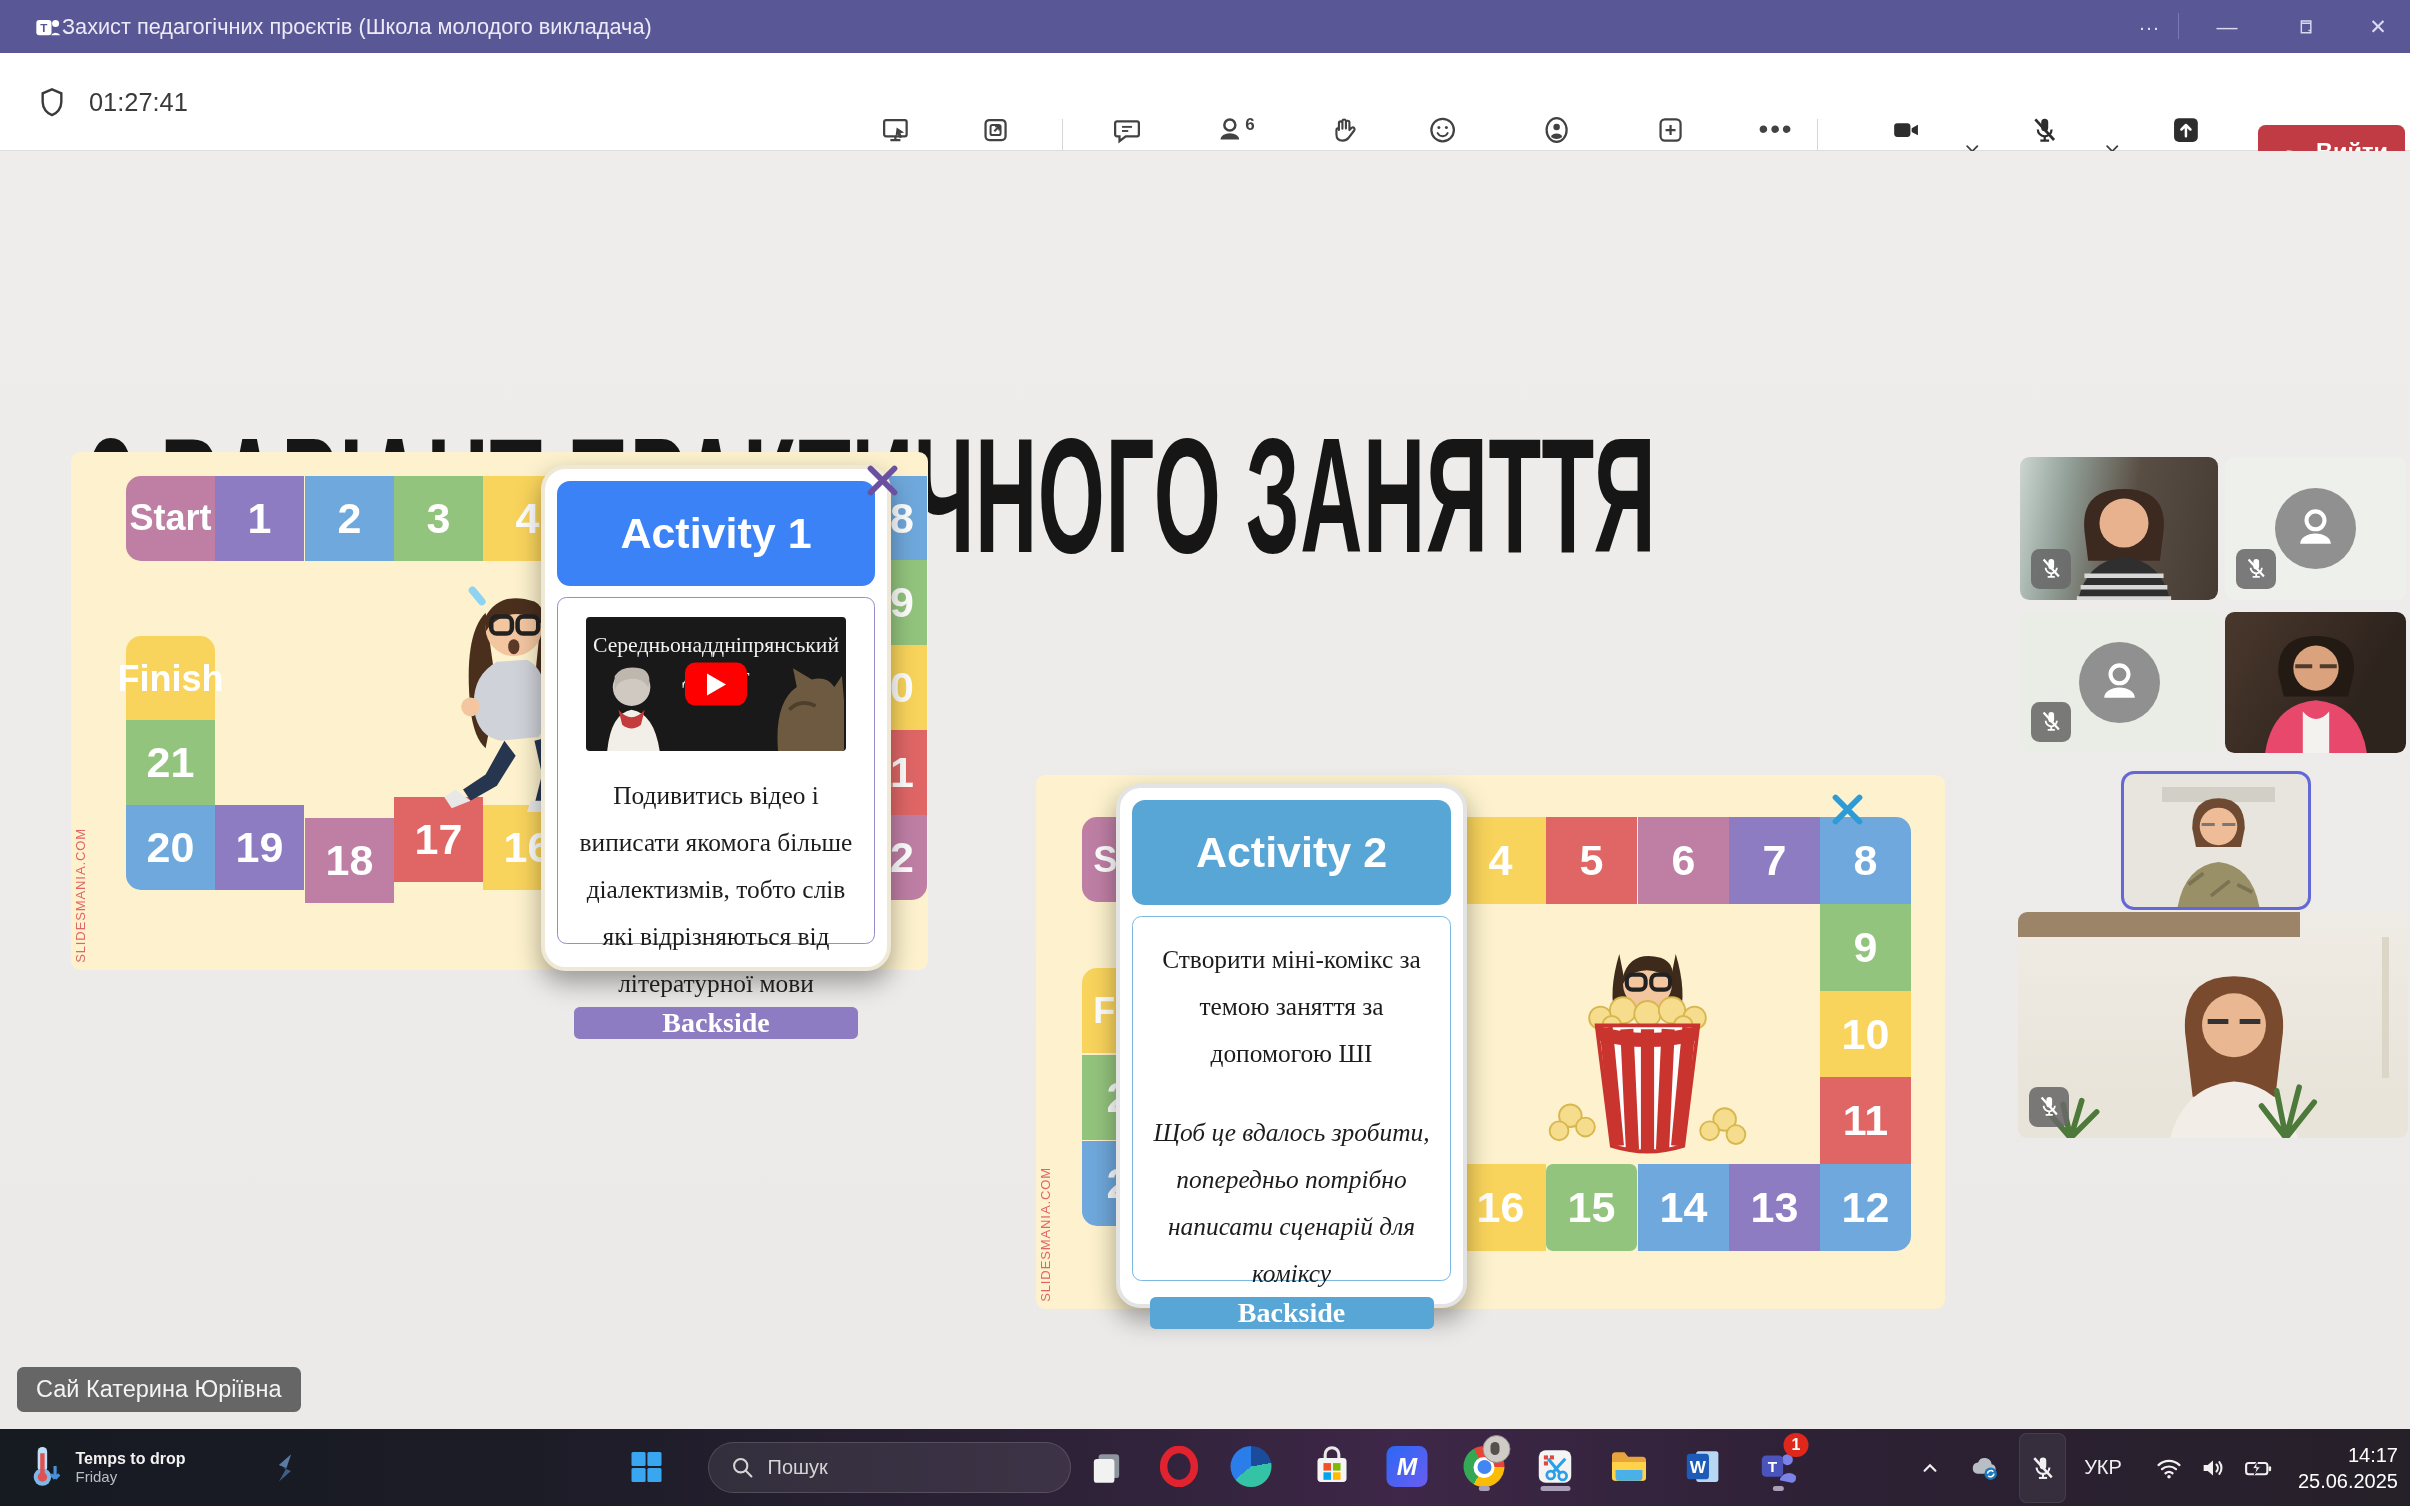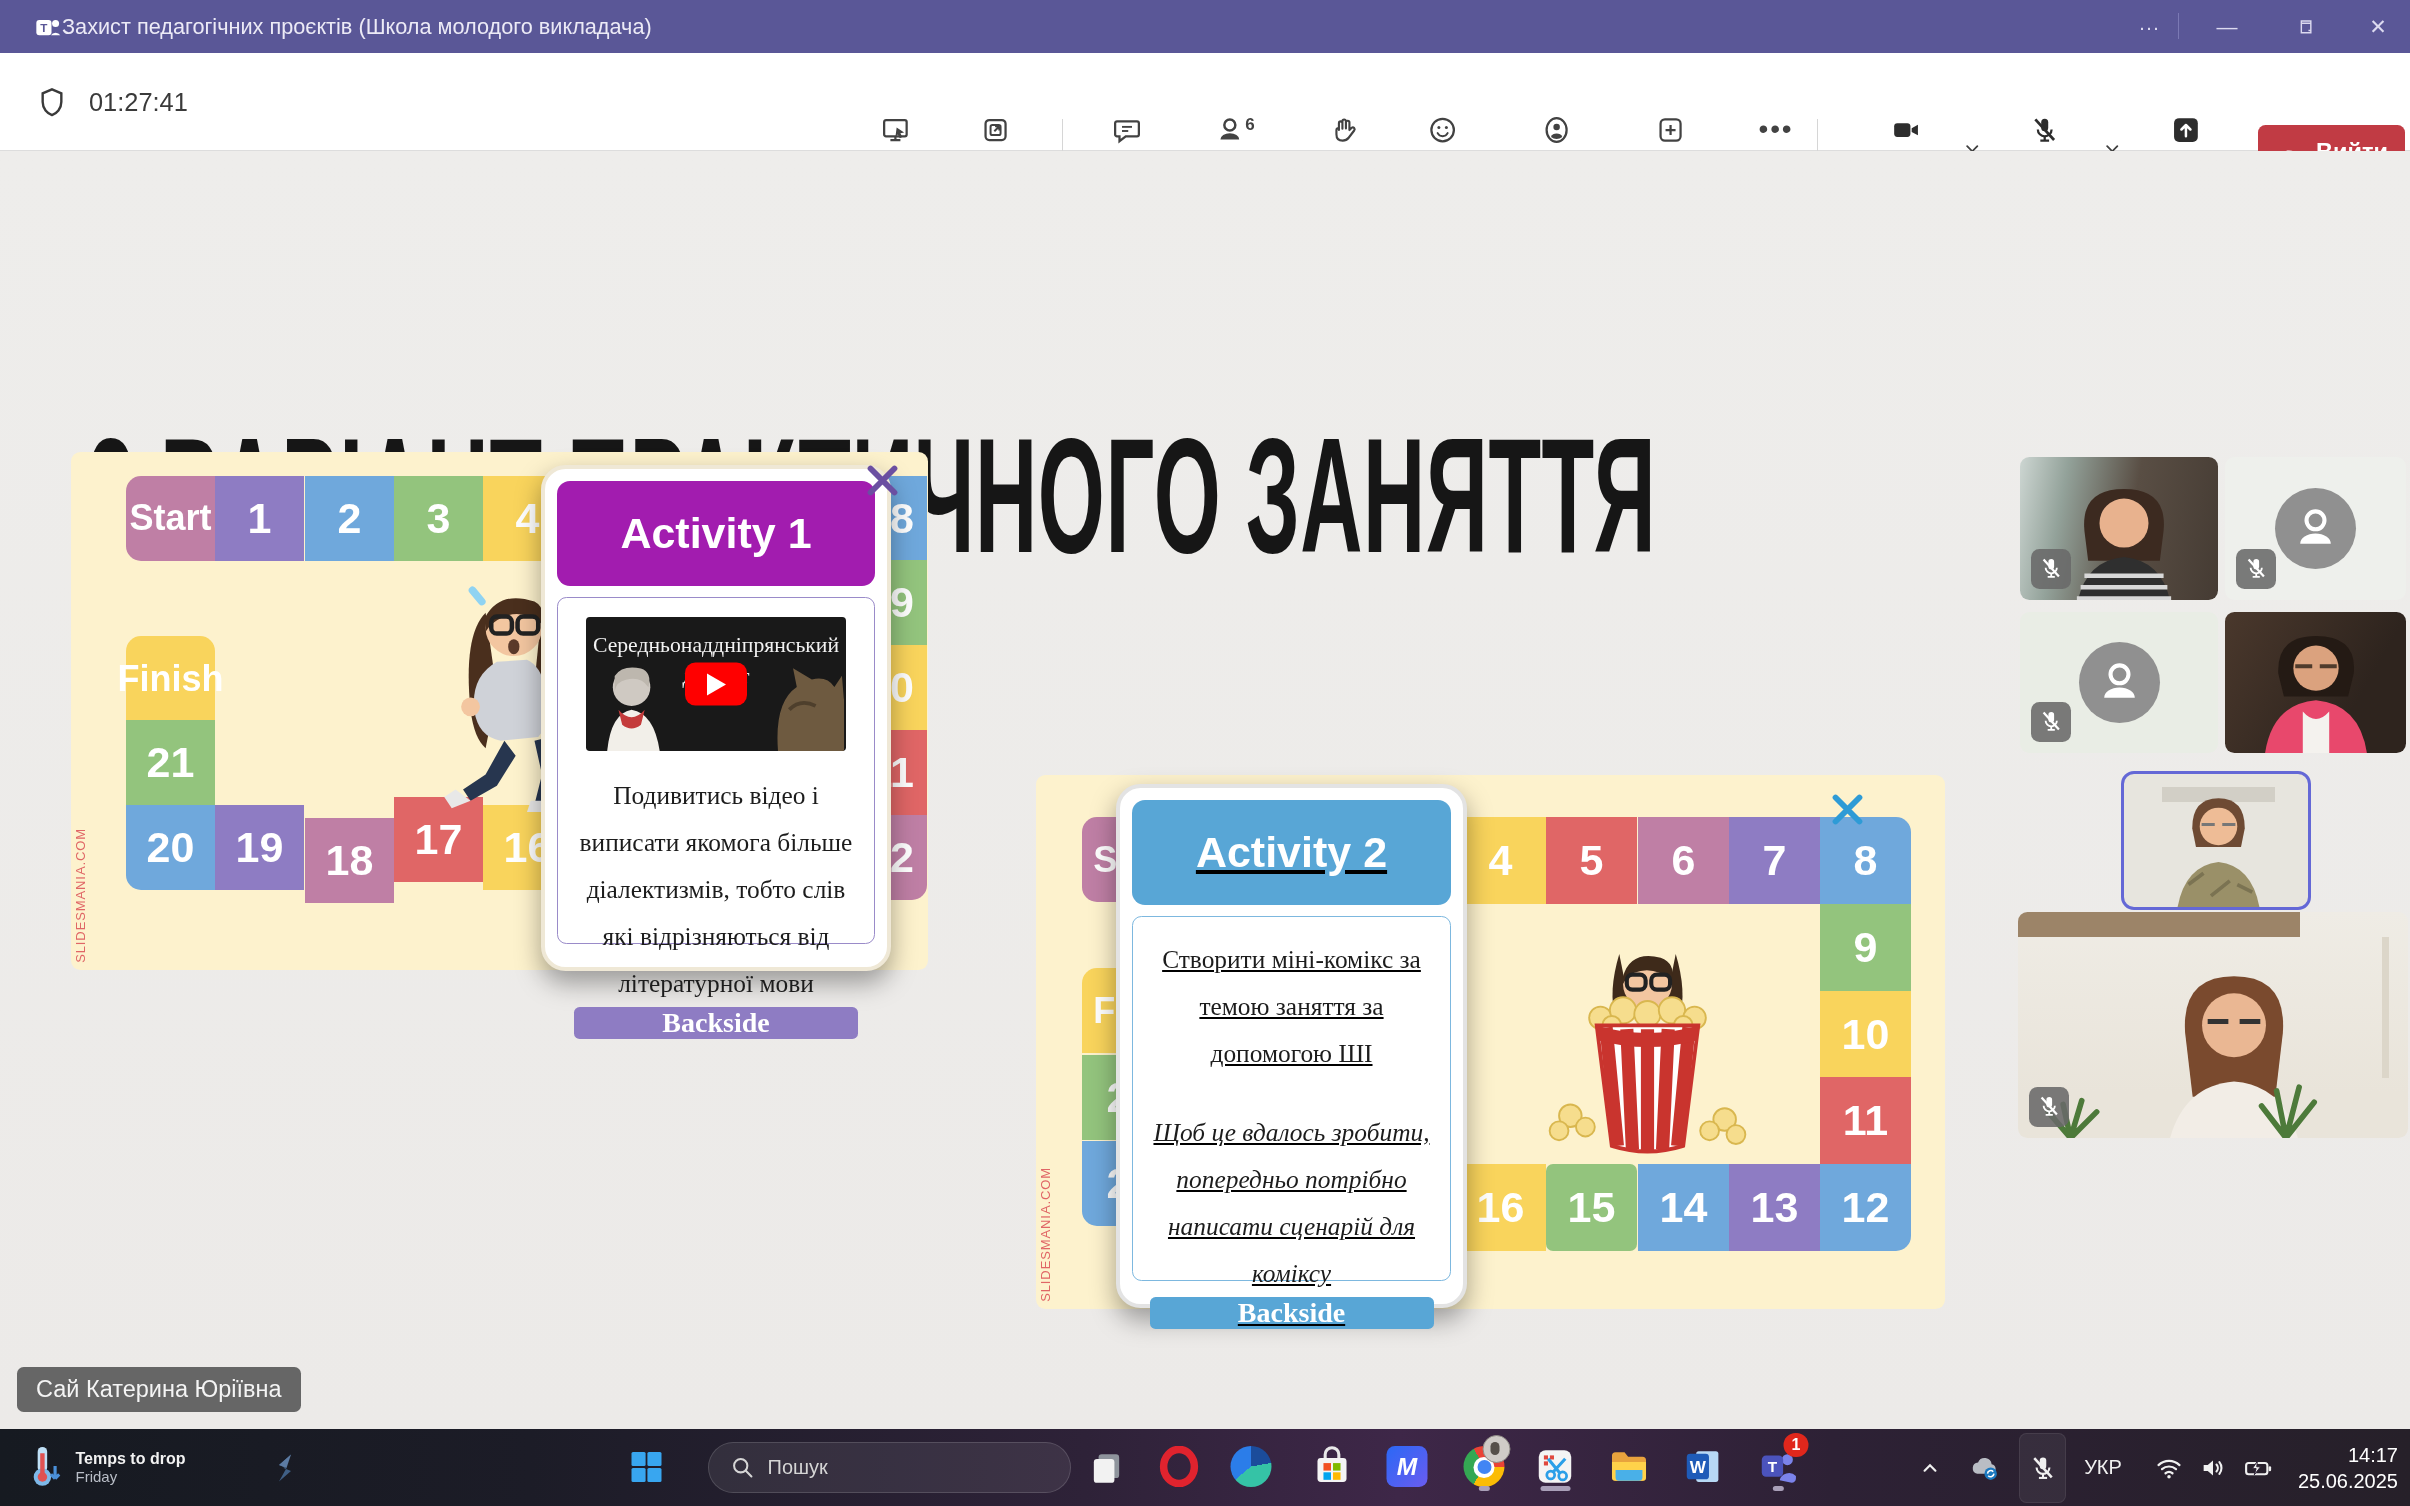--- a/index.html
+++ b/index.html
@@ -44,26 +44,26 @@
   .cell.small-lab { font-size:36px; }
   .mauve{background:#bf7fa5;} .purple{background:#8e7cc3;} .blue{background:#6fa8dc;}
   .green{background:#93c47d;} .yellow{background:#f9d45c;} .red{background:#e06666;}
   .watermark { position:absolute; left:1.9px; bottom:7.5px; color:#e06666; font-size:13px;
     writing-mode:vertical-rl; transform:rotate(180deg); letter-spacing:0.9px; }
 
   
   .card { position:absolute; background:#fff; border-radius:24.5px; padding:12.2px;
     box-shadow:0 11.3px 26px rgba(0,0,0,.35); }
   .card1 { border:4.7px solid #efe8d6; }
-  .card2 { border:4.7px solid #e3e3e3;text-decoration:underline; }
+  .card2 { border:4.7px solid #e3e3e3; }
   .card-header { border-radius:13px; height:105px; display:flex; align-items:center;
     justify-content:center; color:#fff; font-size:43px; font-weight:bold; }
   .card-body { margin-top:11.3px; border-radius:9.4px; padding:19px 15px 17px 15px;
     display:flex; flex-direction:column; align-items:center; }
-  .card1 .card-header { background:#a21caf; }
+  .card1 .card-header { background:#3b82f6; }
   .card1 .card-body  { border:1.9px solid #9a8bc9; height:347px; }
   .card2 .card-header { background:#58a6d6; }
   .card2 .card-body  { border:1.9px solid #7db8df; height:365px; }
   .card-text { font-family:"Liberation Serif", serif; font-size:25.4px; line-height:1.85;
     color:#1c1c1c; text-align:center; }
   .backside-btn { border:none; color:#fff; font-family:"Liberation Serif", serif;
     font-weight:bold; font-size:28px; border-radius:5.6px; width:284px; height:51px;
     display:flex; align-items:center; justify-content:center; }
   .card1 .backside-btn { background:#8e7cc3; margin-top:auto; }
   .card2 .backside-btn { background:#58a6d6; margin-top:auto; }

